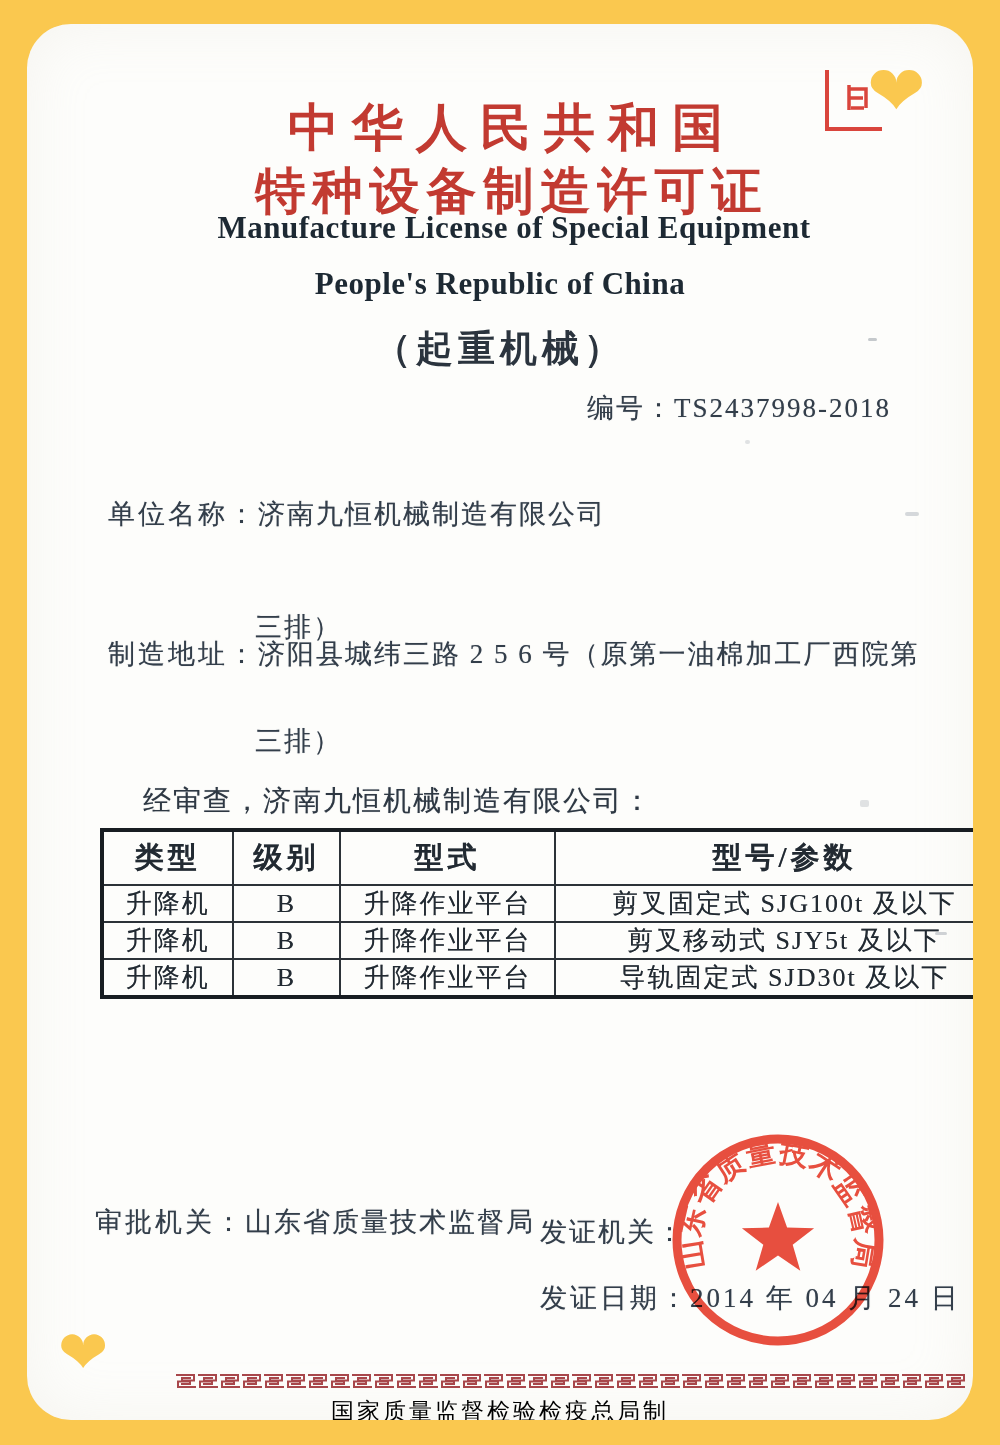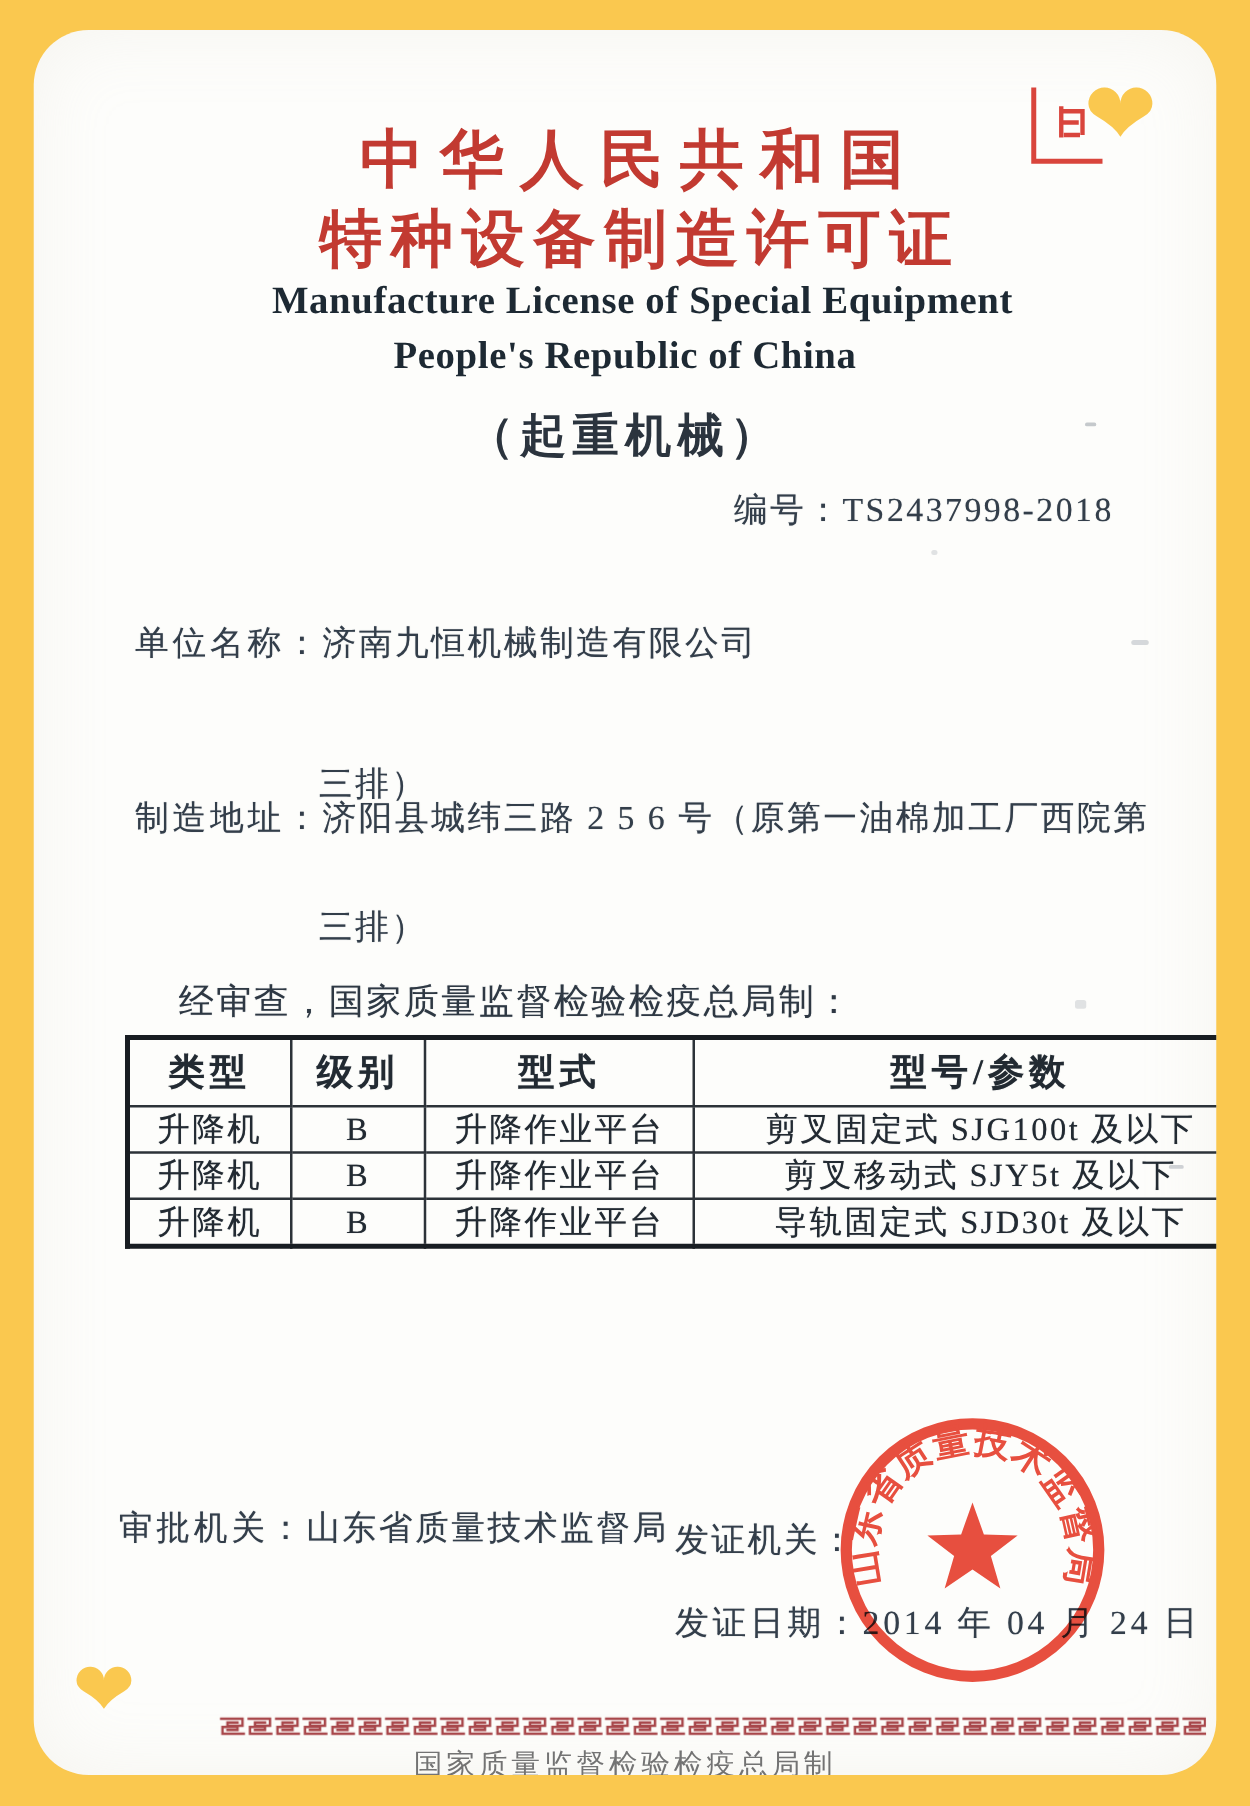--- a/index.html
+++ b/index.html
@@ -21,21 +21,21 @@
 
   .heart { position:absolute; color:#fac84f; line-height:1;
     font-family:"DejaVu Sans",sans-serif; z-index:5; }
   .heart-tr { left:867px; top:56px; font-size:70px; }
   .heart-bl { left:58px; top:1322px; font-size:60px; }
 
   .title-cn { font-weight:bold; color:#c23a31;padding-left:24px; }
   .title-cn1 { top:70px; font-size:51px; letter-spacing:13px; }
   .title-cn2 { top:134px; font-size:50px; letter-spacing:7px; }
   .title-en { font-weight:bold; color:#1d2933; font-size:31px; letter-spacing:.5px; }
-  .title-en1 { top:198px;padding-left:28px; }
+  .title-en1 { top:186px;padding-left:28px; }
   .title-en2 { top:242px; }
   .category { top:300px; font-size:37px; color:#2b343e; letter-spacing:5px; font-weight:600; }
   .serial { left:560px; top:366px; font-size:27px; color:#2f3b48; letter-spacing:1px; }
 
   .bodyline { font-size:27px; color:#333e4a; letter-spacing:2px;
     text-shadow:0 0 .7px rgba(70,80,95,.55); white-space:nowrap; }
   .lab { letter-spacing:3px; }
   .l-company { left:81px; top:472px; }
   .l-reg     { left:81px; top:528px; }
   .l-regc    { left:228px; top:585px; }
@@ -61,21 +61,21 @@
   .f-issued  { left:513px; top:1256px; }
   .datestr { letter-spacing:3px; }
 
   .seal { position:absolute; left:636px; top:1101px; width:230px; height:230px;
     mix-blend-mode:multiply; opacity:.92; z-index:4; }
 
   .corner-mark { position:absolute; left:791px; top:44px; width:78px; height:74px; }
 
   .meander { position:absolute; left:148px; top:1347px; }
 
-  .bottom-text { top:1372px; font-size:23px; color:#737373; letter-spacing:3px; }
+  .bottom-text { top:1372px; font-size:23px; color:#000000; letter-spacing:3px; }
 
   .speck { position:absolute; background:rgba(105,115,130,.38); border-radius:2px; }
   .sp1 { left:841px; top:314px; width:9px;  height:3px; }
   .sp2 { left:878px; top:488px; width:14px; height:4px; opacity:.7; }
   .sp3 { left:833px; top:776px; width:9px;  height:7px; opacity:.5; }
   .sp4 { left:908px; top:908px; width:12px; height:3px; opacity:.8; }
   .sp5 { left:718px; top:416px; width:5px;  height:4px; opacity:.5; }
 </style>
 </head>
 <body>
@@ -104,21 +104,21 @@
     </div>
 
     <div class="abs bodyline l-company">
       <span class="lab">单位名称：</span><span>济南九恒机械制造有限公司</span>
     </div>
     <div class="abs bodyline l-regc">三排）</div>
     <div class="abs bodyline l-mfg">
       <span class="lab">制造地址：</span><span>济阳县城纬三路 2 5 6 号（原第一油棉加工厂西院第</span>
     </div>
     <div class="abs bodyline l-mfgc">三排）</div>
-    <div class="abs bodyline l-intro">经审查，国家质量监督检验检疫总局制：</div>
+    <div class="abs bodyline l-intro">经审查，济南九恒机械制造有限公司：</div>
 
     <table class="grid">
       <colgroup>
           <col class="c0">
           <col class="c1">
           <col class="c2">
           <col class="c3">
         </colgroup>
       <thead>
         <tr>

